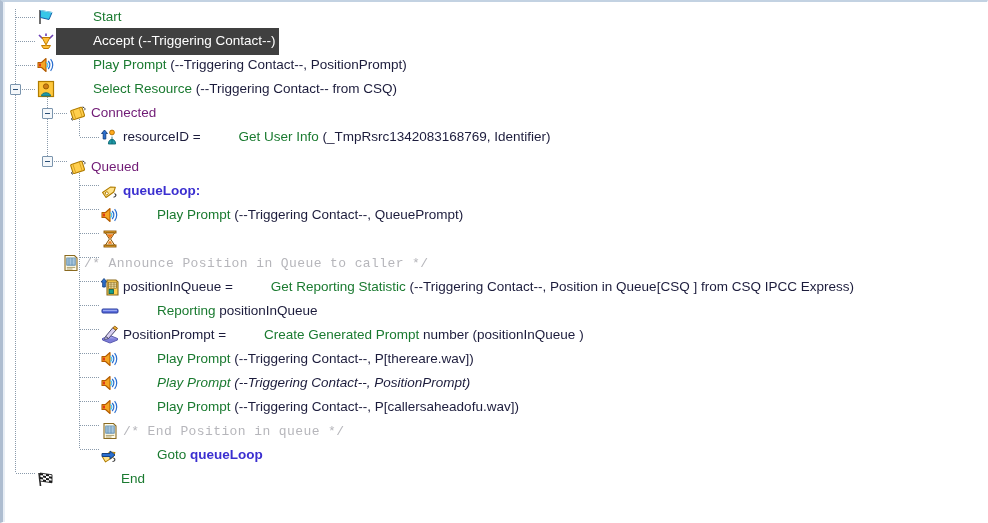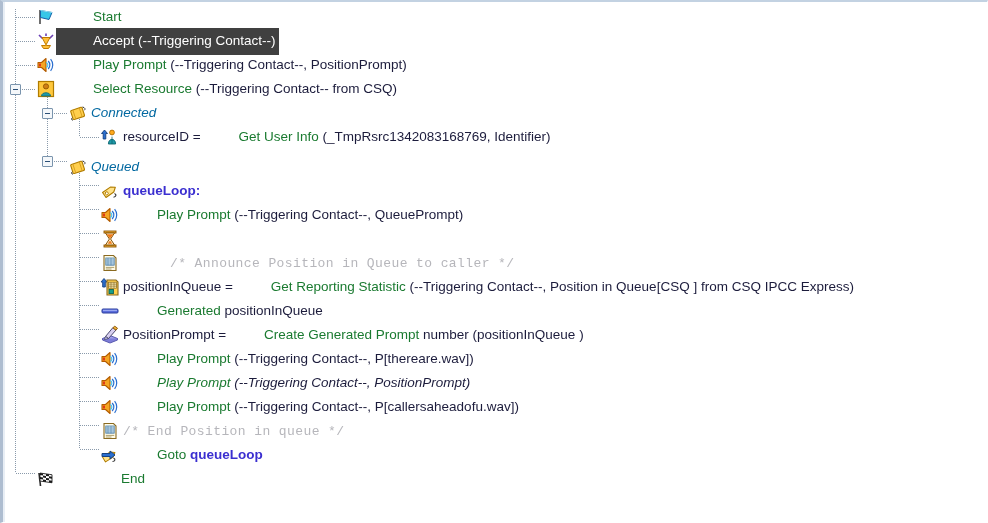--- a/index.html
+++ b/index.html
@@ -100,21 +100,21 @@
     display: inline-block;
     vertical-align: middle;
   }
   .icon svg { display: block; }
 
   
   .label { flex: 0 0 auto; }
   .label .kw  { color: #1a7a30; margin-left: 34px; }          
   .label .arg { color: #1c1c3c; }          
   .label .tag { color: #3b2fd0; font-weight: bold; }
-  .label .branch { color: #0369a1; font-style: italic; }
+  .label .branch { color: #701a75; }
 
   .comment {
     font-family: "Liberation Mono", monospace;
     font-size: 13px;
     color: #b6b6bb;
     letter-spacing: 0.4px;
   }
 
   .selected .label {
     background: #404040;
@@ -256,21 +256,21 @@
           <svg width="20" height="20" viewBox="0 0 20 20">
     <rect x="4" y="2" width="12" height="2" fill="#f0b43c" stroke="#8a5200" stroke-width="0.9"></rect>
     <rect x="4" y="16" width="12" height="2" fill="#f0b43c" stroke="#8a5200" stroke-width="0.9"></rect>
     <path d="M5.5 4 L14.5 4 L10.6 10 L14.5 16 L5.5 16 L9.4 10 Z" fill="#fff3d0" stroke="#8a5200" stroke-width="1"></path>
     <path d="M6.6 5.2 L13.4 5.2 L10 9.6 Z" fill="#f07a1a"></path>
     <path d="M7.6 14.8 L12.4 14.8 L10 11.6 Z" fill="#f07a1a"></path>
   </svg>
         </span>
       </div>
       <div class="hline" style="left: 77px; top: 255px; width: 19px;"></div>
-      <div class="row" style="padding-left: 97px; gap: 47px;">
+      <div class="row" style="padding-left: 58px;">
         <span class="icon">
           <svg width="20" height="20" viewBox="0 0 20 20">
     <path d="M4 2.5 L13.5 2.5 L16 5 L16 17.5 L4 17.5 Z" fill="#fffbe8" stroke="#8a6a20" stroke-width="1.1"></path>
     <rect x="5.8" y="5" width="8.4" height="7.2" fill="#cfe6f5" stroke="#4a7ea5" stroke-width="0.8"></rect>
     <path d="M5.8 7 H14.2 M5.8 9 H14.2 M5.8 11 H14.2 M8 5 V12.2 M11 5 V12.2" stroke="#4a7ea5" stroke-width="0.6"></path>
     <path d="M5.8 14.4 H14.2 M5.8 16 H11.5" stroke="#9a8a50" stroke-width="0.8"></path>
   </svg>
         </span>
         <span class="label"><span class="comment">/* Announce Position in Queue to caller */</span></span>
       </div>
@@ -288,21 +288,21 @@
         <span class="label"><span class="arg">positionInQueue = </span><span class="kw">Get Reporting Statistic</span><span class="arg"> (--Triggering Contact--, Position in Queue[CSQ ] from CSQ IPCC Express)</span></span>
       </div>
       <div class="hline" style="left: 77px; top: 303px; width: 19px;"></div>
       <div class="row" style="padding-left: 97px;">
         <span class="icon">
           <svg width="20" height="20" viewBox="0 0 20 20">
     <rect x="2" y="8" width="16" height="4" rx="1" fill="#5b6ddc" stroke="#2b3d9c" stroke-width="1"></rect>
     <rect x="3" y="8.8" width="14" height="1.2" fill="#9aa8f2"></rect>
   </svg>
         </span>
-        <span class="label"><span class="kw">Generated</span><span class="arg"> positionInQueue</span></span>
+        <span class="label"><span class="kw">Reporting</span><span class="arg"> positionInQueue</span></span>
       </div>
       <div class="hline" style="left: 77px; top: 327px; width: 19px;"></div>
       <div class="row" style="padding-left: 97px;">
         <span class="icon">
           <svg width="20" height="20" viewBox="0 0 20 20">
     <path d="M10 10.5 L17.5 13.5 L10 16.5 L2.5 13.5 Z" fill="#9f9fe8" stroke="#5a5ab0" stroke-width="1"></path>
     <path d="M2.5 13.5 L2.5 15 L10 18 L17.5 15 L17.5 13.5" fill="#7d7dd8" stroke="#5a5ab0" stroke-width="1"></path>
     <path d="M5.5 11.5 L13 2.5 L16 5 L8.5 13.5 Z" fill="#d8cff0" stroke="#4a4a70" stroke-width="1"></path>
     <path d="M12.8 2.8 L16 5.2 L17.5 3.2 L14.8 1.2 Z" fill="#f0b43c" stroke="#8a5200" stroke-width="0.9"></path>
     <path d="M5.5 11.5 L4.5 14.5 L8.5 13.5 Z" fill="#f5f0ff" stroke="#4a4a70" stroke-width="0.9"></path>

